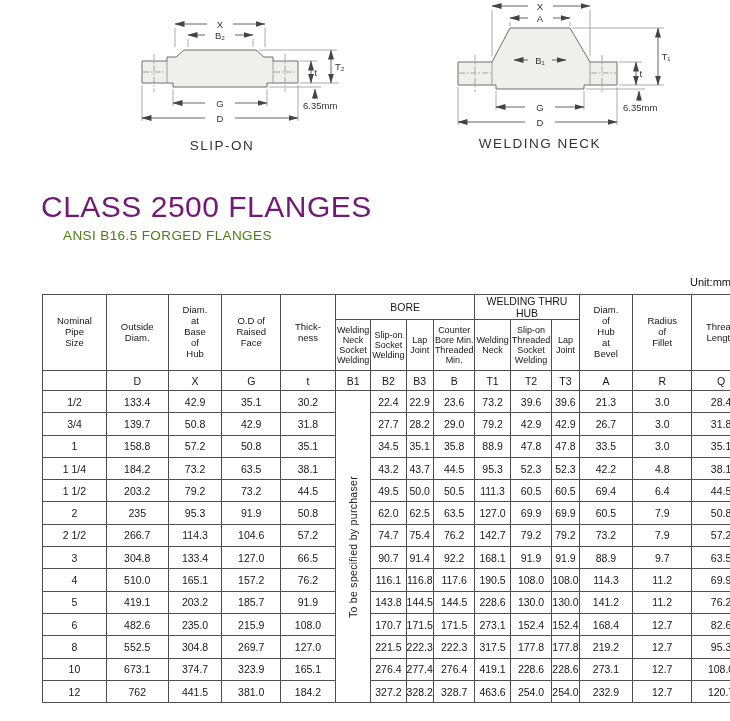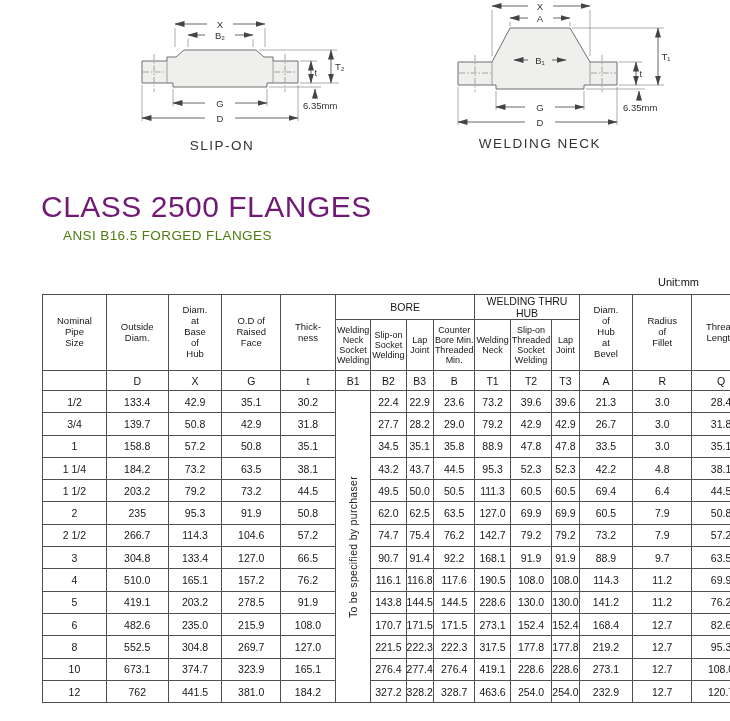--- a/index.html
+++ b/index.html
@@ -12,21 +12,21 @@
   .dimtext{font-size:9.5px;text-anchor:middle;}
   .dimtext-s{font-size:9.5px;text-anchor:start;}
   .cap{font-size:13.5px;text-anchor:middle;letter-spacing:1.5px;fill:#1b1b1b;}
   .body-shape{fill:#efefed;stroke:#6e6e6e;stroke-width:1;stroke-linejoin:round;}
   .inner{stroke:#8a8a8a;stroke-width:0.8;}
   .cl{stroke:#8f8f8f;stroke-width:0.8;stroke-dasharray:6 2 1.5 2;fill:none;}
   .dim{stroke:#555;stroke-width:0.9;fill:none;}
   .ext{stroke:#888;stroke-width:0.7;fill:none;}
   .title{position:absolute;left:41px;top:190px;font-size:30px;letter-spacing:0.5px;color:#701a75;}
   .subtitle{position:absolute;left:42px;top:228px;font-size:13.5px;letter-spacing:0.4px;color:#4d7c0f;margin-left:21px;}
-  .unit{position:absolute;left:29px;top:276px;width:670px;text-align:right;font-size:11px;color:#111;}
+  .unit{position:absolute;left:61px;top:276px;width:670px;text-align:right;font-size:11px;color:#111;}
   .watermark{position:absolute;left:160px;top:438px;z-index:1;font-size:118px;font-weight:bold;
              color:#dcdcdc;opacity:0.55;letter-spacing:8px;font-family:"DejaVu Sans",sans-serif;}
   .flange-table{position:absolute;left:42px;top:294px;z-index:2;border-collapse:collapse;
                 table-layout:fixed;background:transparent;}
   .flange-table th,.flange-table td{border:1px solid #4f4f4f;text-align:center;vertical-align:middle;
                 padding:0;color:#161616;font-weight:normal;background:transparent;}
   .flange-table td{height:21.3px;font-size:10.5px;}
   .grp{height:19px;font-size:10.5px;margin-left:48px;}
   .hdr{font-size:9.5px;line-height:1.15;padding:0 14px !important;}
   .sub{height:50px;font-size:9px;line-height:1.12;padding:0 1px !important;}
@@ -346,21 +346,21 @@
           <td>108.0</td>
           <td>108.0</td>
           <td>114.3</td>
           <td>11.2</td>
           <td>69.9</td>
         </tr>
         <tr>
           <td>5</td>
           <td>419.1</td>
           <td>203.2</td>
-          <td>278.5</td>
+          <td>185.7</td>
           <td>91.9</td>
           <td>143.8</td>
           <td>144.5</td>
           <td>144.5</td>
           <td>228.6</td>
           <td>130.0</td>
           <td>130.0</td>
           <td>141.2</td>
           <td>11.2</td>
           <td>76.2</td>

